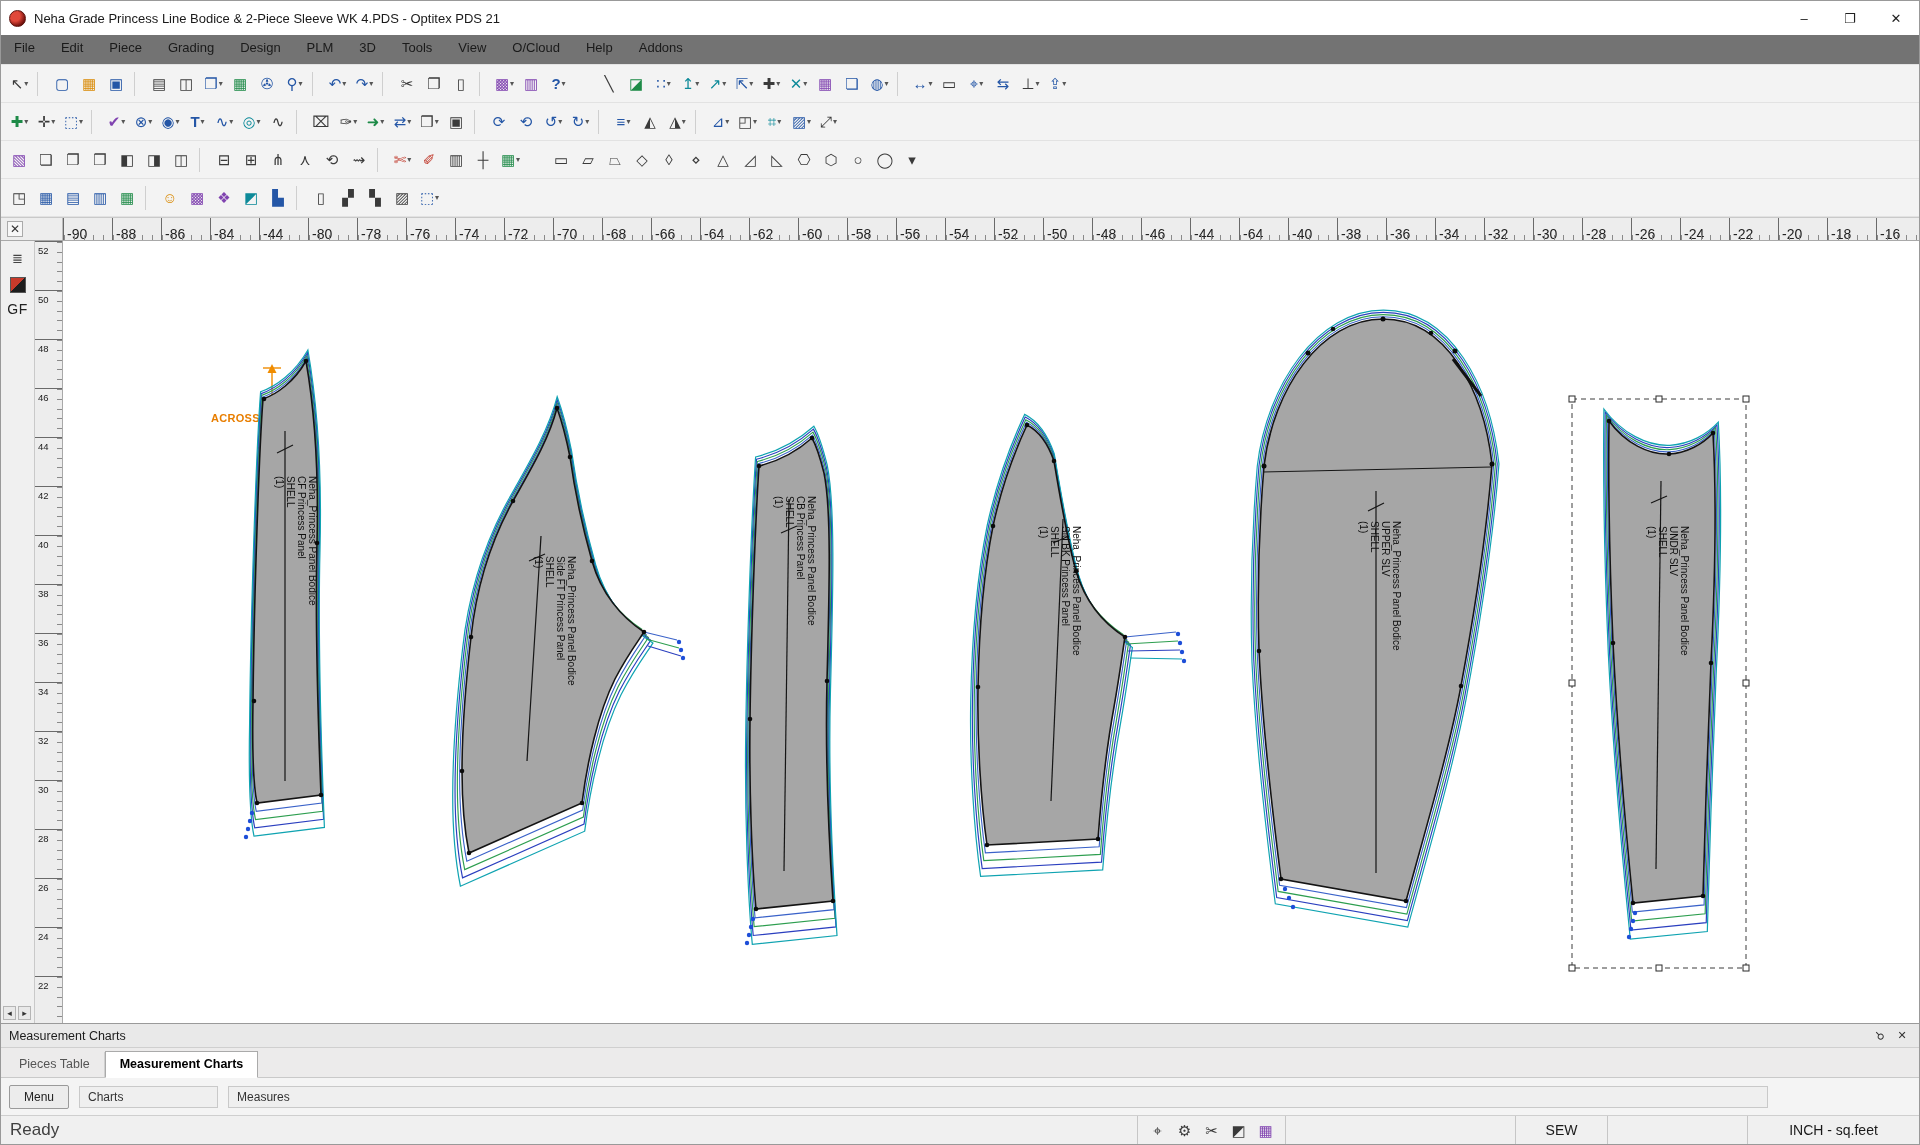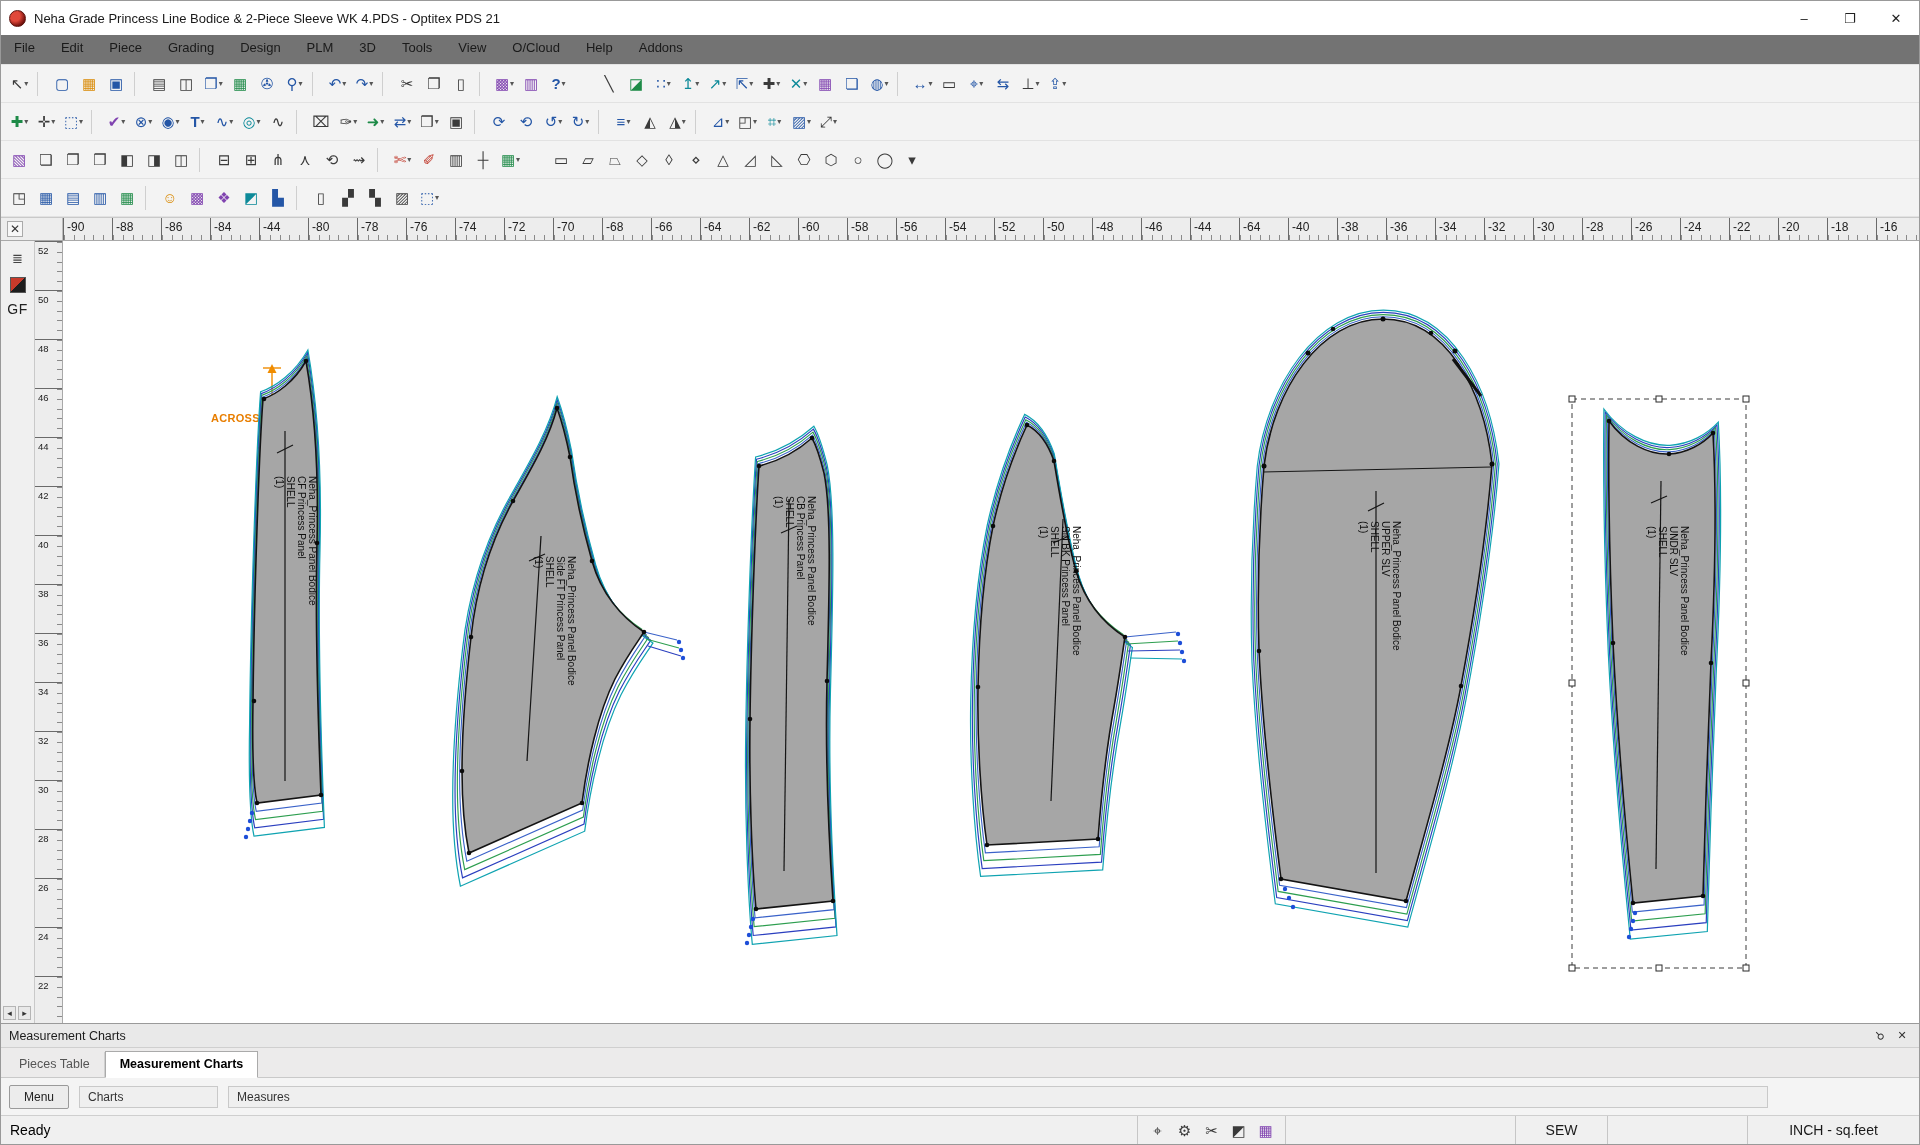--- a/index.html
+++ b/index.html
@@ -33,21 +33,21 @@
 
   
   .workspace{flex:1 1 auto;display:flex;flex-direction:column;min-height:0}
   .ruler-row{height:24px;display:flex;flex:0 0 24px;background:#ededed;border-top:1px solid #c9c9c9;border-bottom:1px solid #a9a9a9}
   .corner{width:62px;flex:0 0 62px;display:flex;align-items:center;padding-left:6px;border-right:1px solid #bbb}
   .xbtn{font-size:12px;color:#333;width:16px;height:16px;display:inline-flex;align-items:center;justify-content:center;border:1px solid #aaa;background:#f7f7f7}
   .hruler{flex:1;display:flex;overflow:hidden}
   .hcell{flex:0 0 49px;width:49px;position:relative;border-left:1px solid #6a6a6a}
   .hcell::after{content:"";position:absolute;left:0;right:0;bottom:0;height:5px;
     background:repeating-linear-gradient(to right,#8a8a8a 0 1px,transparent 1px 9.8px)}
-  .rnum{position:absolute;left:3px;top:2px;font-size:12px;color:#222}
+  .rnum{position:absolute;left:3px;top:8px;font-size:14px;color:#222}
   .main-row{flex:1;display:flex;min-height:0}
   .lstrip{width:34px;flex:0 0 34px;background:#f0f0f0;border-right:1px solid #c9c9c9;position:relative;display:flex;flex-direction:column;align-items:center;padding-top:6px;gap:8px}
   .ltool{width:22px;height:22px;display:inline-flex;align-items:center;justify-content:center;font-size:13px;color:#444;border:1px solid transparent}
   .swatch{width:16px;height:16px;border:1px solid #555;background:linear-gradient(135deg,#c83a2a 0 50%,#1d1d1d 50% 100%)}
   .gf{font-size:14px;color:#222;letter-spacing:.5px}
   .lscroll{position:absolute;bottom:3px;left:2px;display:flex;gap:2px}
   .lscroll span{width:13px;height:14px;display:inline-flex;align-items:center;justify-content:center;font-size:9px;color:#333;border:1px solid #b5b5b5;background:#e9e9e9}
   .vruler{width:28px;flex:0 0 28px;background:#ededed;border-right:1px solid #a9a9a9;display:flex;flex-direction:column;overflow:hidden}
   .vcell{flex:0 0 49px;height:49px;position:relative;border-top:1px solid #6a6a6a}
   .vcell::after{content:"";position:absolute;top:0;bottom:0;right:0;width:5px;
@@ -82,21 +82,21 @@
   .dtab{padding:5px 14px 6px;font-size:12.5px;color:#555;border-right:1px solid #cfcfcf;cursor:default}
   .dtab.active{background:#fff;color:#000;font-weight:bold;border:1px solid #aaa;border-bottom:1px solid #fff;margin-bottom:-1px}
   .dock-content{flex:1;display:flex;align-items:center;background:#f4f4f4;padding:4px 8px;gap:10px}
   .menu-btn{font-family:inherit;font-size:12px;color:#222;background:#ececec;border:1px solid #9a9a9a;padding:4px 14px;border-radius:2px}
   .dcol{font-size:12px;color:#333;border:1px solid #c9c9c9;background:#efefef;padding:3px 8px}
   .dcol.c1{width:139px}
   .dcol.c2{flex:1;max-width:1540px}
 
   
   .statusbar{height:29px;flex:0 0 29px;background:#f0f0f0;border-top:1px solid #cfcfcf;display:flex;align-items:center}
-  .ready{flex:1;padding-left:9px;font-size:14px;color:#000000}
+  .ready{flex:1;padding-left:9px;font-size:17px;color:#404040}
   .sicons{display:flex;align-items:center;border-left:1px solid #c6c6c6;padding:0 6px;height:100%}
   .sicon{width:26px;height:24px;display:inline-flex;align-items:center;justify-content:center;font-size:14px}
   .sseg{height:100%;display:flex;align-items:center;justify-content:center;border-left:1px solid #c6c6c6;font-size:14px;color:#1a1a1a}
   .sgapA{width:230px}.sgapB{width:140px}
   .ssew{width:92px}.sunits{width:172px}
 </style>
 </head>
 <body>
 
 <div class="app">

